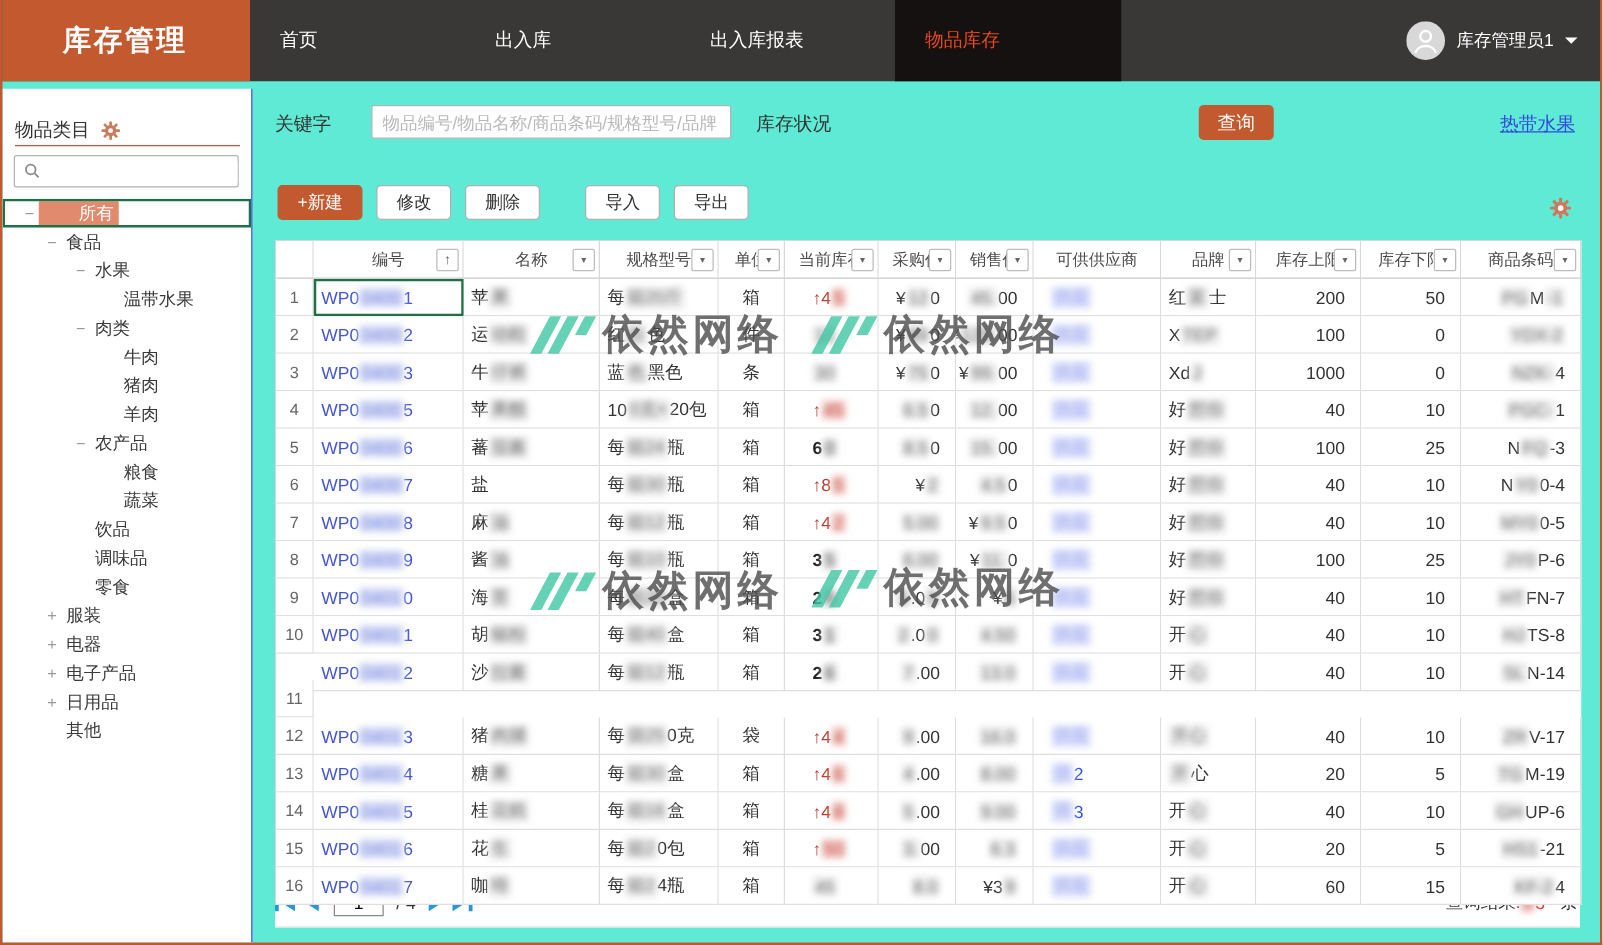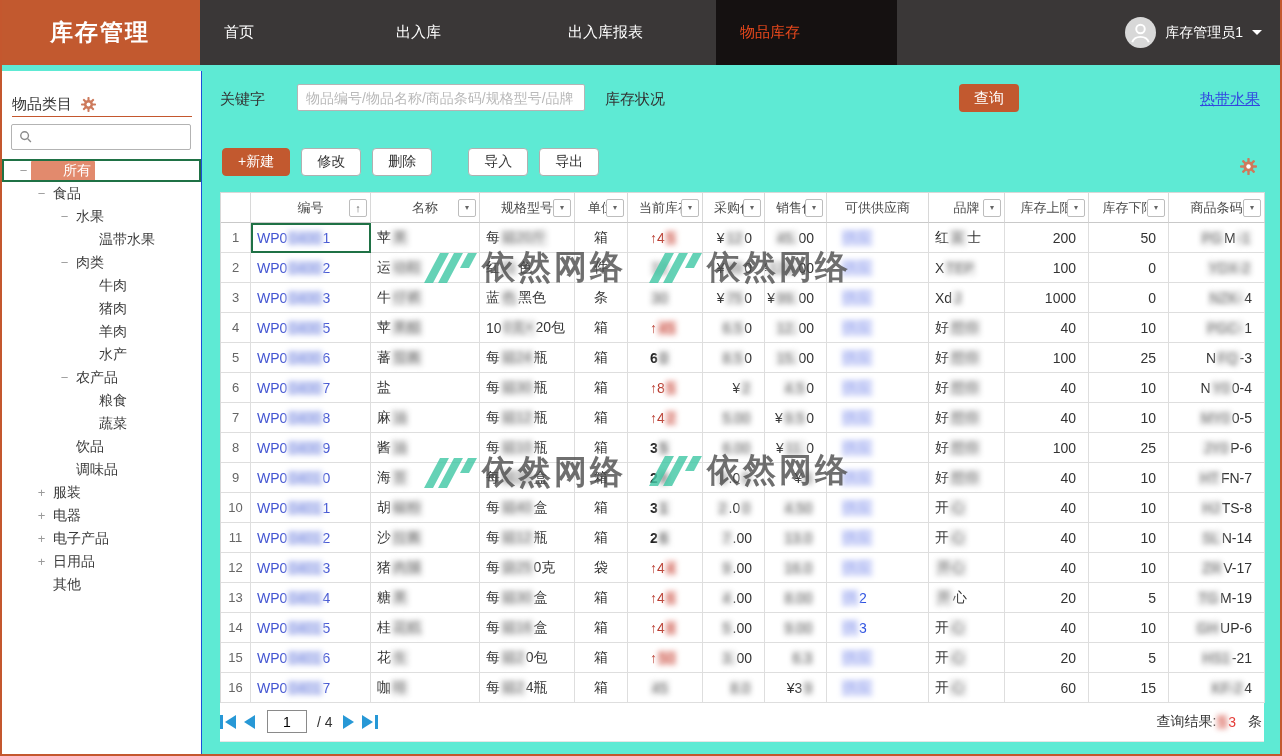--- a/index.html
+++ b/index.html
@@ -170,43 +170,43 @@
           <span class="lbl">牛肉</span>
         </div>
         <div class="tree-row lv3">
           <span class="exp"></span>
           <span class="lbl">猪肉</span>
         </div>
         <div class="tree-row lv3">
           <span class="exp"></span>
           <span class="lbl">羊肉</span>
         </div>
-        <div class="tree-row lv3">
-          <span class="exp"></span>
-          <span class="lbl">水产</span>
-        </div>
         <div class="tree-row lv2">
           <span class="exp">−</span>
           <span class="lbl">农产品</span>
         </div>
         <div class="tree-row lv3">
           <span class="exp"></span>
           <span class="lbl">粮食</span>
         </div>
         <div class="tree-row lv3">
           <span class="exp"></span>
           <span class="lbl">蔬菜</span>
         </div>
         <div class="tree-row lv2">
           <span class="exp"></span>
           <span class="lbl">饮品</span>
         </div>
         <div class="tree-row lv2">
           <span class="exp"></span>
           <span class="lbl">调味品</span>
+        </div>
+        <div class="tree-row lv2">
+          <span class="exp"></span>
+          <span class="lbl">零食</span>
         </div>
         <div class="tree-row lv1">
           <span class="exp">+</span>
           <span class="lbl">服装</span>
         </div>
         <div class="tree-row lv1">
           <span class="exp">+</span>
           <span class="lbl">电器</span>
         </div>
         <div class="tree-row lv1">
@@ -478,21 +478,21 @@
           </div>
           <div class="td al c-sup" style="width: 102px;">
             <span class="blur">供应</span>
           </div>
           <div class="td al" style="width: 76px;">开<span class="blur">心</span></div>
           <div class="td ar" style="width: 84px;">40</div>
           <div class="td ar" style="width: 80px;">10</div>
           <div class="td ar" style="width: 96px; text-align: right;"><span class="blur">HJ</span>TS-8</div>
         </div>
         <div class="tr">
-          <div class="td ac c-num" style="width: 30px;">11</div>
+          <div class="td ac c-num" style="width: 30px; margin-top: 21px;">11</div>
           <div class="td al c-id" style="width: 120px;">WP0<span class="blur">0401</span>2</div>
           <div class="td al" style="width: 109px;">沙<span class="blur">拉酱</span></div>
           <div class="td al" style="width: 95px;">每<span class="blur">箱12</span>瓶</div>
           <div class="td ac" style="width: 53px;">箱</div>
           <div class="td al c-stock stock-bold" style="width: 75px;">2<span class="blur">6</span></div>
           <div class="td ar" style="width: 62px;"><span class="blur">7</span>.00</div>
           <div class="td ar" style="width: 62px;">
             <span class="blur">13.0</span>
           </div>
           <div class="td al c-sup" style="width: 102px;">

